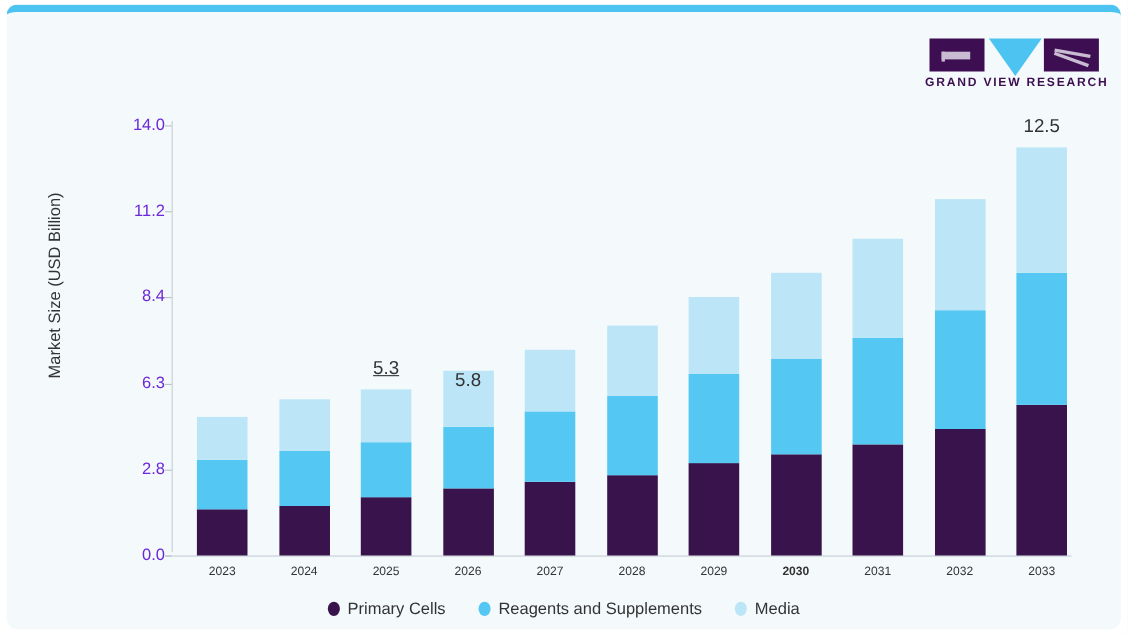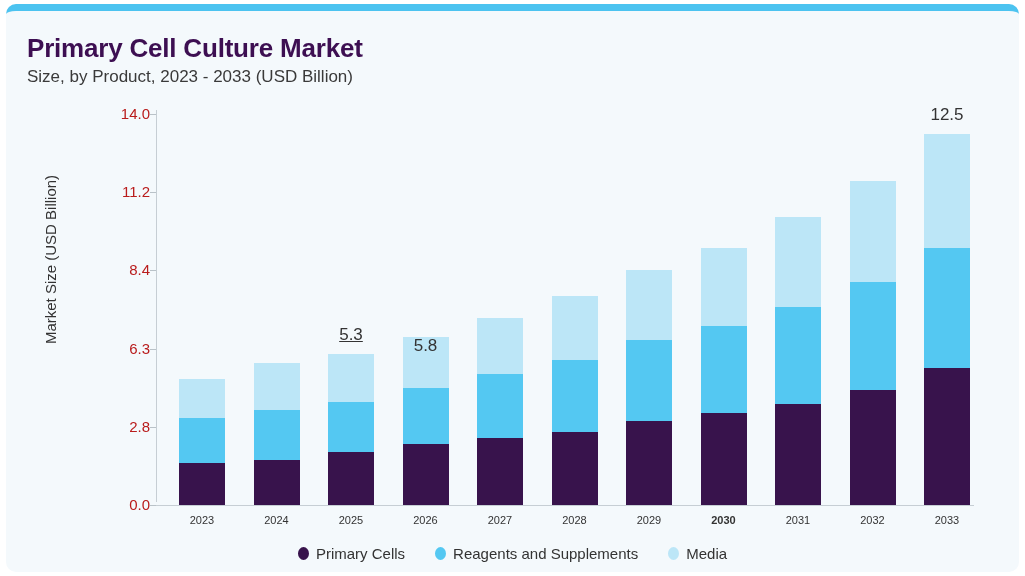--- a/index.html
+++ b/index.html
@@ -55,21 +55,21 @@
   
   #plot{position:absolute;left:0;top:0;width:1013px;height:568px;}
   #ylabel{
     position:absolute;left:-86px;top:240px;
     width:260px;text-align:center;
     font-size:15px;color:#333;
     transform:rotate(-90deg);
   }
   .ytick-label{
     position:absolute;right:0;width:46px;
-    text-align:right;font-size:15px;color:#b91c1c;
+    text-align:right;font-size:15px;color:#6d28d9;
     transform:translateY(-9px);
   }
   .ytick-wrap{position:absolute;left:98px;width:46px;}
   .ytick-mark{
     position:absolute;left:144px;width:6px;height:1px;background:#b9c2c8;
   }
   #yaxis-line{
     position:absolute;left:150px;top:99px;width:1px;height:392px;background:#c6ced4;
   }
   #xaxis-line{
@@ -93,25 +93,35 @@
   }
   .legend-item{display:flex;align-items:center;gap:7px;}
   .legend-dot{width:11px;height:13px;border-radius:50%;}
   .legend-label{font-size:15px;color:#333;white-space:nowrap;}
 </style>
 </head>
 <body>
 
 <div id="card">
 
-  <div id="header">
-    <div id="title">Primary Cell Culture Market</div>
-    <div id="subtitle">Size, by Product, 2023 - 2033 (USD Billion)</div>
+
+  <div id="logo">
+    <div class="logo-row">
+      <div class="logo-block" id="logo-g">
+        <div class="cut"></div>
+        <div class="cut2"></div>
+      </div>
+      <div id="logo-v"></div>
+      <div class="logo-block" id="logo-r">
+        <div class="cut"></div>
+        <div class="cut2"></div>
+      </div>
+    </div>
+    <div id="logo-text">GRAND VIEW RESEARCH</div>
   </div>
-
 
   <div id="plot">
     <div id="ylabel">Market Size (USD Billion)</div>
     <div id="yaxis-line"></div>
     <div id="xaxis-line"></div>
     <div id="yticks">
         <div class="ytick-wrap" style="top: 494px;">
           <div class="ytick-label">0.0</div>
         </div>
         <div class="ytick-mark" style="top: 494px;"></div>

